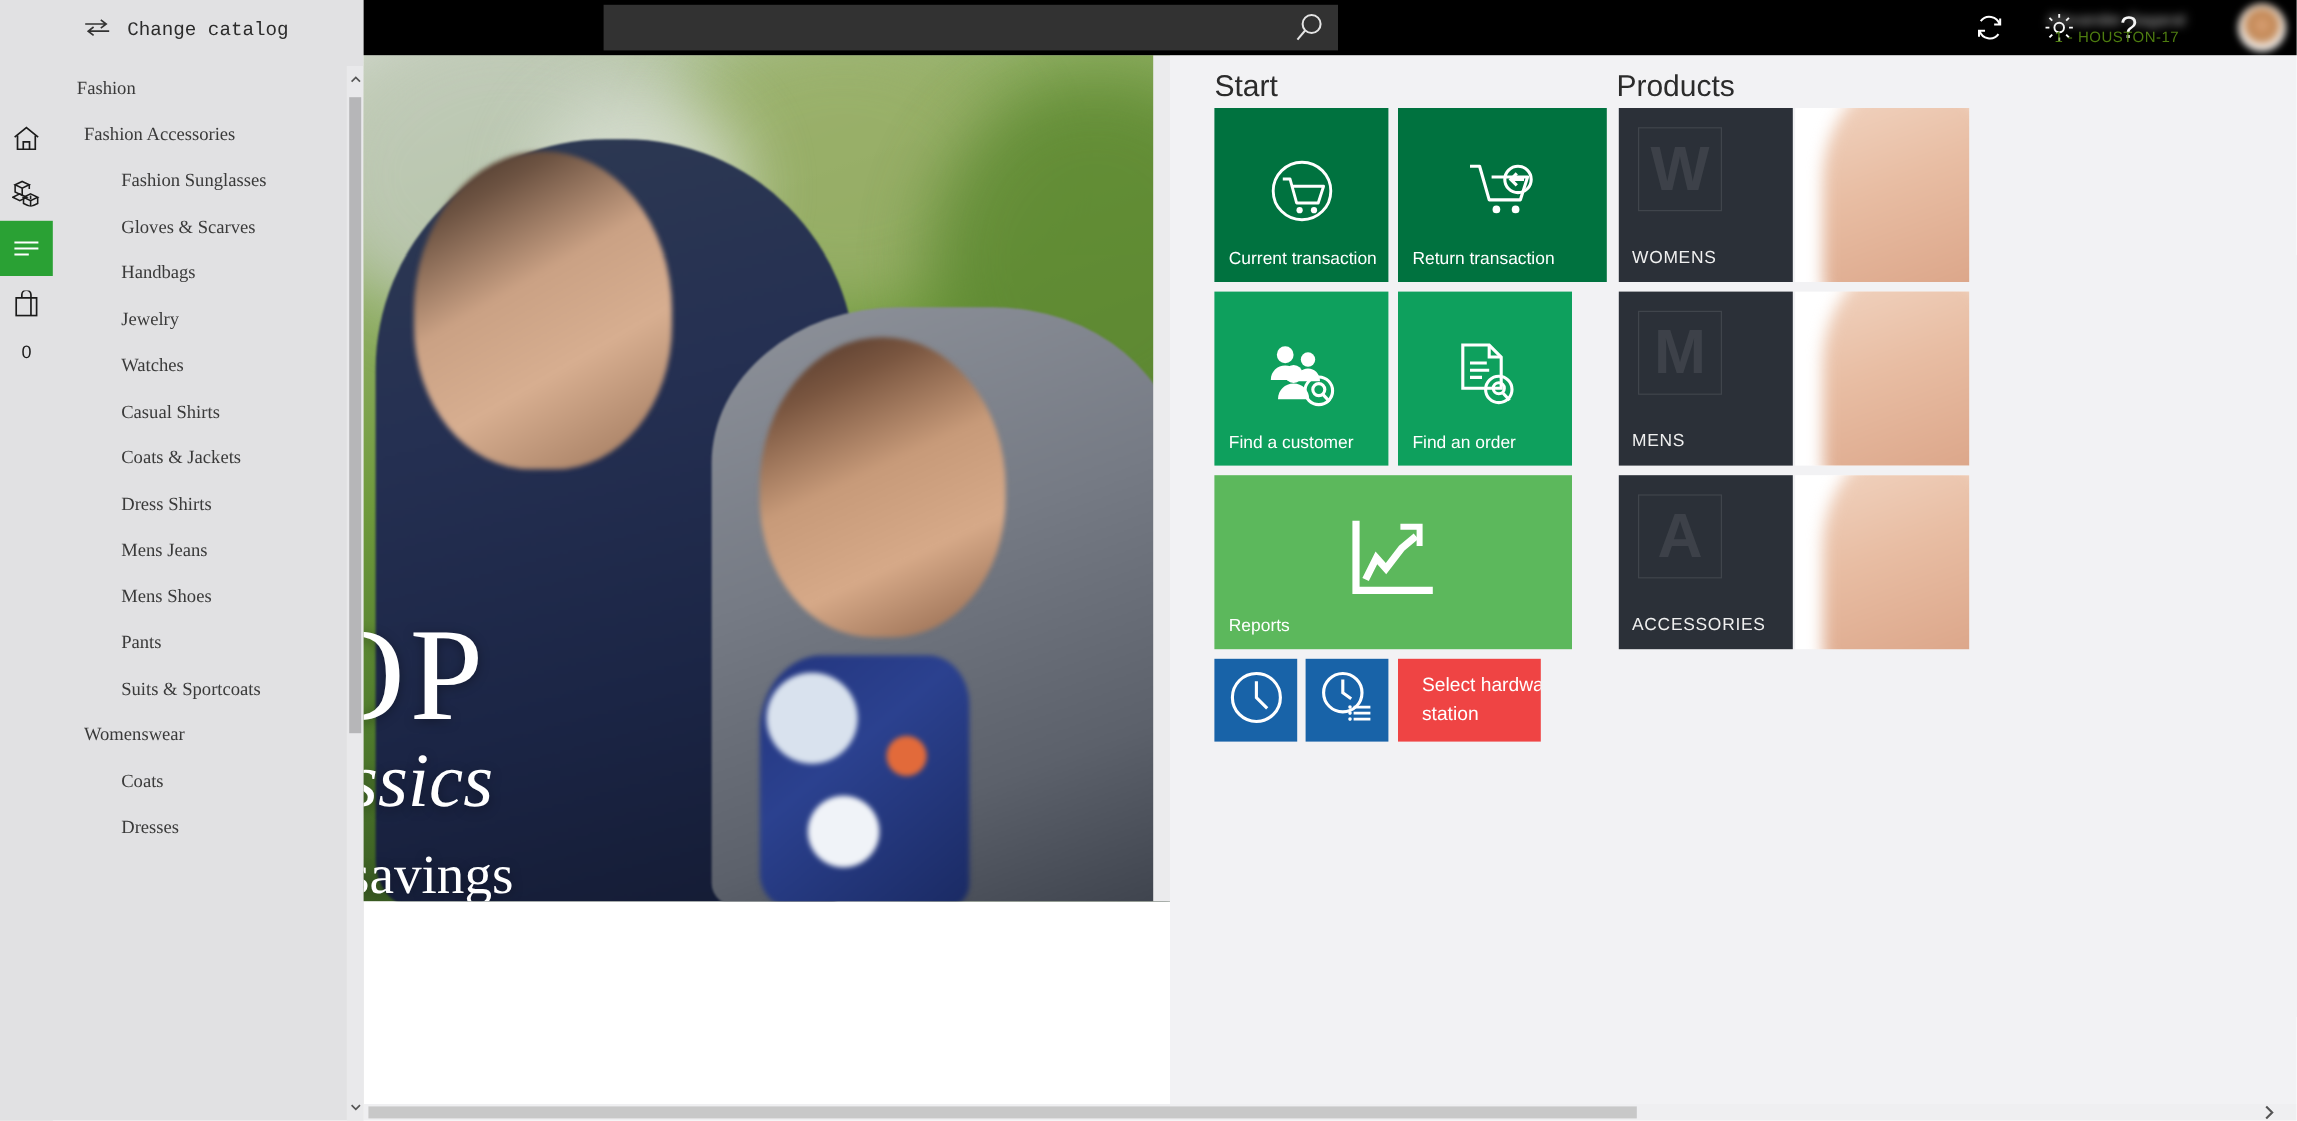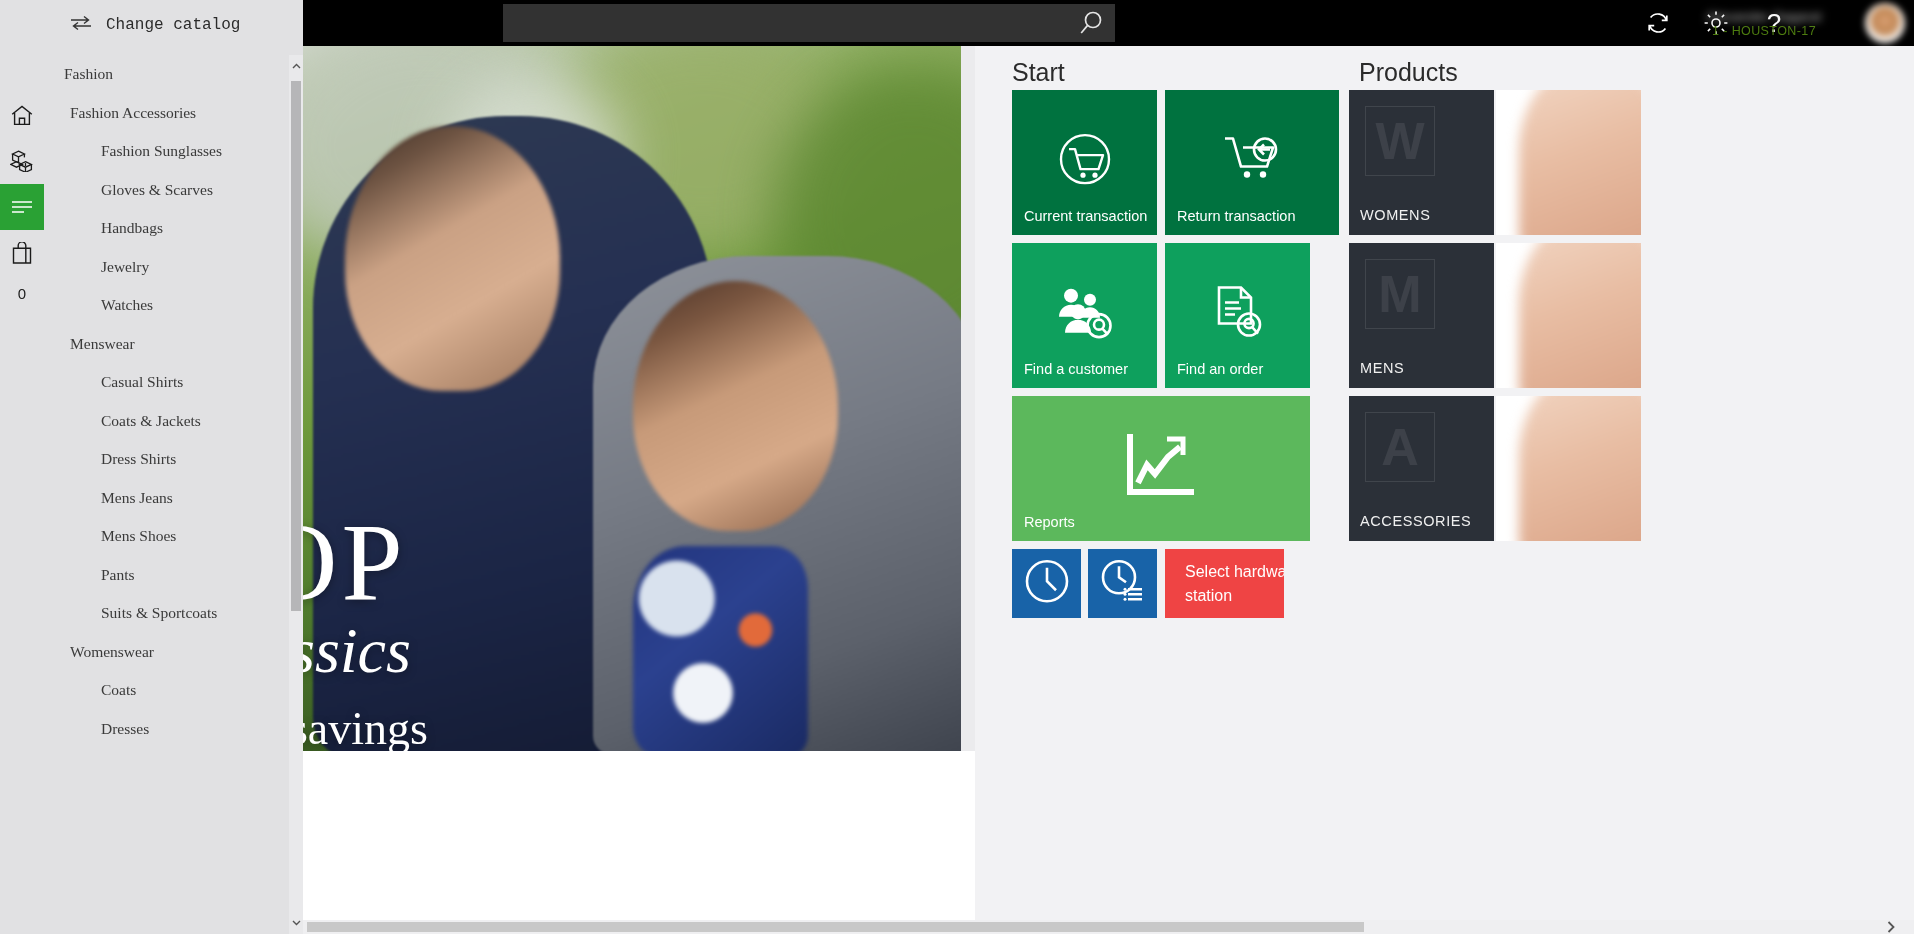--- a/index.html
+++ b/index.html
@@ -270,21 +270,20 @@
     </div>
 
     <div class="cat-list" id="cat-list">
         <div class="cat-item lvl0">Fashion</div>
         <div class="cat-item lvl1">Fashion Accessories</div>
         <div class="cat-item lvl2">Fashion Sunglasses</div>
         <div class="cat-item lvl2">Gloves &amp; Scarves</div>
         <div class="cat-item lvl2">Handbags</div>
         <div class="cat-item lvl2">Jewelry</div>
         <div class="cat-item lvl2">Watches</div>
-        <div class="cat-item lvl1">Menswear</div>
         <div class="cat-item lvl2">Casual Shirts</div>
         <div class="cat-item lvl2">Coats &amp; Jackets</div>
         <div class="cat-item lvl2">Dress Shirts</div>
         <div class="cat-item lvl2">Mens Jeans</div>
         <div class="cat-item lvl2">Mens Shoes</div>
         <div class="cat-item lvl2">Pants</div>
         <div class="cat-item lvl2">Suits &amp; Sportcoats</div>
         <div class="cat-item lvl1">Womenswear</div>
         <div class="cat-item lvl2">Coats</div>
         <div class="cat-item lvl2">Dresses</div>
@@ -369,21 +368,21 @@
     <div class="banner-text">
       <div class="l1">OP</div>
       <div class="l2">assics</div>
       <div class="l3">e savings</div>
     </div>
   </div>
   <div class="banner-vscroll"></div>
 
   <div class="dash">
     <div class="section-title" style="left:37px;top:12px;">Start</div>
-    <div class="section-title" style="left:384px;top:12px;">Products</div>
+    <div class="section-title" style="left:372px;top:12px;">Products</div>
 
     <div class="tile" style="left:37px;top:44px;width:145px;height:145px;background:#00723f">
       <div class="tile-ico">
         <svg width="64" height="64" viewBox="0 0 64 64" fill="none" stroke="#fff" stroke-width="2.4">
           <circle cx="32" cy="32" r="24"></circle>
           <path d="M16 22h6l5.5 20h18l4.5-14H24" stroke-linejoin="round"></path>
           <circle cx="30" cy="48" r="2.6" fill="#fff" stroke="none"></circle>
           <circle cx="42" cy="48" r="2.6" fill="#fff" stroke="none"></circle>
         </svg>
       </div>

